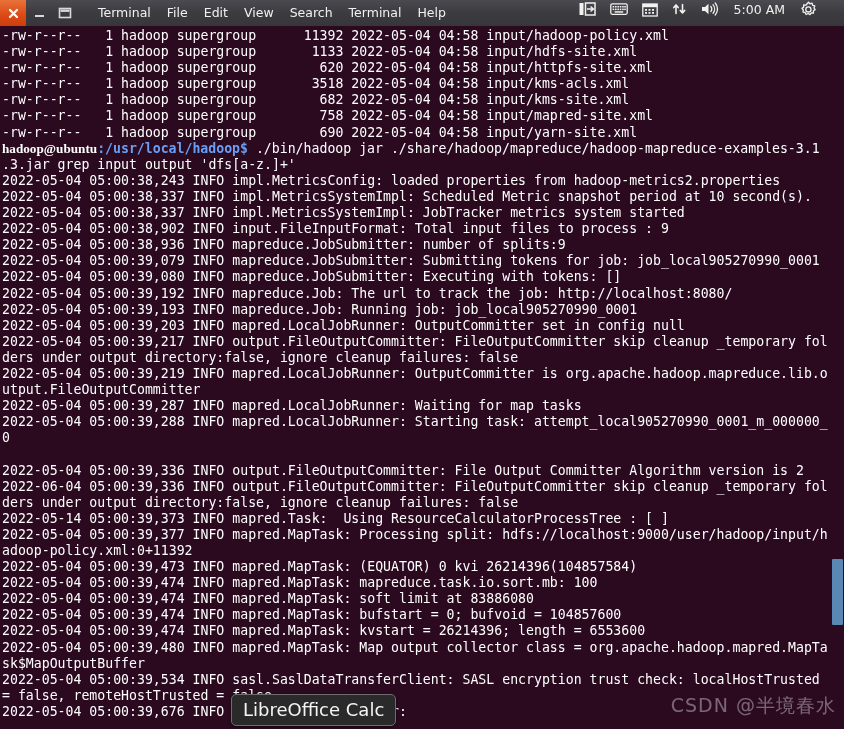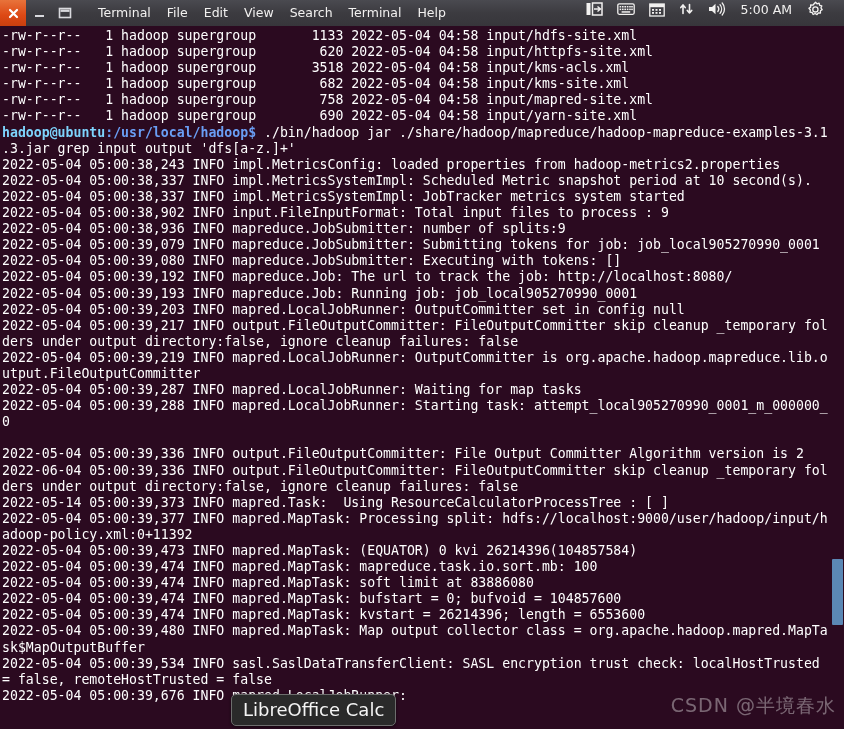--- a/index.html
+++ b/index.html
@@ -59,21 +59,21 @@
     color: #f2f1f0;
     font-family: "DejaVu Sans", sans-serif;
     font-size: 12.5px;
     padding: 0 8px;
     line-height: 26px;
     white-space: nowrap;
   }
 
   #tray {
     position: absolute;
-    right: 1px; top: 0;
+    right: 8px; top: 0;
     height: 18px;
     display: flex;
     align-items: center;
     padding-right: 12px;
   }
   .tray-item {
     height: 26px;
     display: flex;
     align-items: center;
     justify-content: center;
@@ -106,21 +106,21 @@
   }
   .tline {
     height: 16.1px;
     line-height: 16.1px;
     font-family: "DejaVu Sans Mono", monospace;
     font-size: 13.2px;
     color: #ffffff;
     white-space: pre;
     letter-spacing: 0px;
   }
-  .c-green { color: #7dd3fc; font-weight: bold; }
+  .c-green { color: #ffffff; font-weight: bold; font-family: Liberation Serif, serif; }
   .c-blue  { color: #6a9ef5; font-weight: bold; margin-top: 22px; }
   .c-white { color: #ffffff; }
 
   
   #term-scrollbar {
     position: absolute;
     right: 0;
     top: 26px;
     width: 13px;
     height: 703px;
@@ -270,20 +270,21 @@
         <path d="M8.5 1.2 l1.5 1.6 2.1-0.6 0.6 2.1 2.1 0.6 -0.9 2 1.3 1.7 -1.8 1.2 0.1 2.2 -2.2 -0.2 -1.3 1.8 -1.9-1.1 -2 1 -0.9-2 -2.2-0.3 0.4-2.2 -1.5-1.6 1.8-1.3 -0.1-2.2 2.2 0.3z" fill="none" stroke="#f2f1f0" stroke-width="1.3" stroke-linejoin="round"></path>
         <circle cx="8.4" cy="8.4" r="2.6" fill="none" stroke="#f2f1f0" stroke-width="1.3"></circle>
       </svg>
     </div>
   </div>
 </div>
 
 <div id="terminal">
   <div id="term-lines">
 
+    <div class="tline c-white">-rw-r--r--   1 hadoop supergroup      11392 2022-05-04 04:58 input/hadoop-policy.xml</div>
     <div class="tline c-white">-rw-r--r--   1 hadoop supergroup       1133 2022-05-04 04:58 input/hdfs-site.xml</div>
     <div class="tline c-white">-rw-r--r--   1 hadoop supergroup        620 2022-05-04 04:58 input/httpfs-site.xml</div>
     <div class="tline c-white">-rw-r--r--   1 hadoop supergroup       3518 2022-05-04 04:58 input/kms-acls.xml</div>
     <div class="tline c-white">-rw-r--r--   1 hadoop supergroup        682 2022-05-04 04:58 input/kms-site.xml</div>
     <div class="tline c-white">-rw-r--r--   1 hadoop supergroup        758 2022-05-04 04:58 input/mapred-site.xml</div>
     <div class="tline c-white">-rw-r--r--   1 hadoop supergroup        690 2022-05-04 04:58 input/yarn-site.xml</div>
 
     <div class="tline"><span class="c-green">hadoop@ubuntu</span><span class="c-blue">:/usr/local/hadoop$</span><span class="c-white"> ./bin/hadoop jar ./share/hadoop/mapreduce/hadoop-mapreduce-examples-3.1</span></div>
 
     <div class="tline c-white">.3.jar grep input output 'dfs[a-z.]+'</div>

